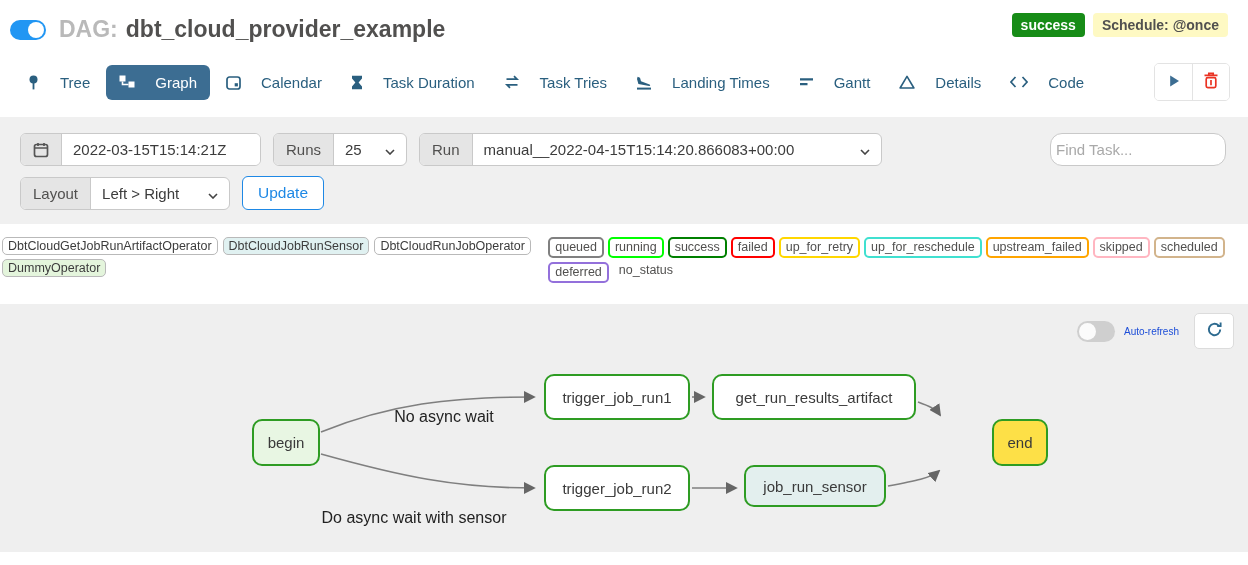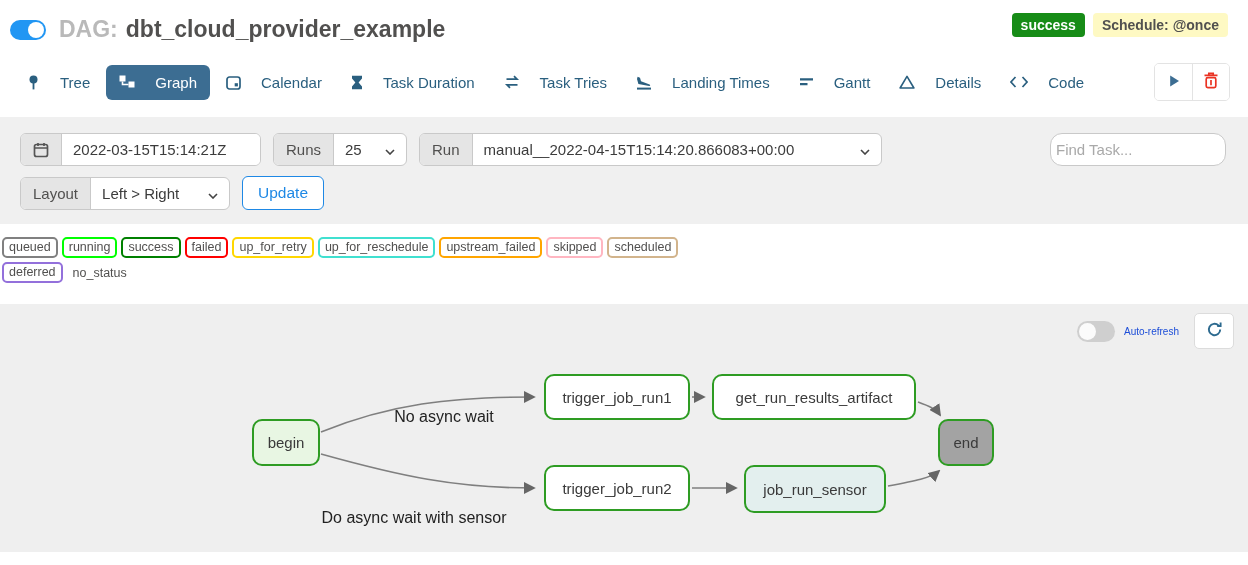--- a/index.html
+++ b/index.html
@@ -32,21 +32,21 @@
   .input-group { display:flex; align-items:stretch; border:1px solid #c9c9c9; border-radius:6px; overflow:hidden; background:#fff; margin-right:12px; }
   .addon { background:#e5e5e5; color:#51504f; font-size:15px; padding:7px 12px; border-right:1px solid #c9c9c9; display:flex; align-items:center; }
   .text-input { border:none; outline:none; font-size:15px; padding:7px 11px; color:#3c3c3c; font-family:inherit; }
   .selectbox { display:flex; align-items:center; justify-content:space-between; gap:8px; background:#fff; font-size:15px; padding:7px 11px; color:#3c3c3c; cursor:pointer;border-radius:14px; }
   .find-task { margin-left:auto; margin-right:2px; width:176px; border:1px solid #c9c9c9; border-radius:12px; font-size:15px; padding:7px 5px; color:#3c3c3c; outline:none; font-family:inherit; }
   .find-task::placeholder { color:#a9a9a9; }
   .update-btn { background:#fff; border:1.5px solid #1e88e5; color:#1e88e5; font-size:15.5px; padding:7px 15px; border-radius:6px; cursor:pointer; font-family:inherit; }
   
   .legend { display:flex; align-items:flex-start; padding:13px 4px 10px 2px; }
   .legend-operators { width:548px; display:flex; flex-wrap:wrap; gap:4px 5px; }
-  .legend-statuses { width:698px; display:flex; flex-wrap:wrap; gap:4px 4px; align-items:center; }
+  .legend-statuses { width:698px; display:flex; flex-wrap:wrap; gap:4px 4px; align-items:flex-start; }
   .op-badge { font-size:12.5px; color:#3c3c3c; border:1px solid #b9b9b9; border-radius:5px; padding:1px 5px; white-space:nowrap; }
   .st-badge { font-size:12.5px; color:#51504f; border:2px solid #808080; border-radius:5px; padding:0 5px; line-height:17px; white-space:nowrap; background:#fff; }
   .no-status { font-size:12.5px; color:#51504f; padding:1px 6px; }
   
   .graph-panel { background:#efefef; margin-top:11px; height:248px; position:relative; }
   .autorefresh { position:absolute; top:9px; right:14px; display:flex; align-items:center; gap:9px; }
   .ar-toggle { width:38px; height:21px; border-radius:11px; background:#cfcfcf; position:relative; cursor:pointer; }
   .ar-toggle .knob { position:absolute; top:2px; left:2px; width:17px; height:17px; border-radius:50%; background:#fbfbfb; }
   .ar-label { font-size:10px; color:#1d4ed8; }
   .refresh-btn { width:40px; height:36px; margin-left:6px; background:#fff; border:1px solid #dcdcdc; border-radius:5px; display:flex; align-items:center; justify-content:center; cursor:pointer; }
@@ -203,20 +203,26 @@
         <span><svg width="10" height="6" viewBox="0 0 10 6" fill="none" stroke="#444" stroke-width="1.6">
               <path d="M1 1l4 4 4-4"></path>
             </svg></span>
       </div>
     </div>
     <button class="update-btn">Update</button>
   </div>
 </div>
 
 <div class="legend">
+  <div class="legend-operators">
+    <span class="op-badge" style="background-color: rgb(255, 255, 255);">DbtCloudGetJobRunArtifactOperator</span>
+    <span class="op-badge" style="background-color: rgb(224, 241, 241);">DbtCloudJobRunSensor</span>
+    <span class="op-badge" style="background-color: rgb(255, 255, 255);">DbtCloudRunJobOperator</span>
+    <span class="op-badge" style="background-color: rgb(228, 245, 220);">DummyOperator</span>
+  </div>
   <div class="legend-statuses">
     <span class="st-badge" style="border-color: rgb(128, 128, 128);">queued</span>
     <span class="st-badge" style="border-color: rgb(0, 255, 0);">running</span>
     <span class="st-badge" style="border-color: rgb(0, 128, 0);">success</span>
     <span class="st-badge" style="border-color: rgb(255, 0, 0);">failed</span>
     <span class="st-badge" style="border-color: rgb(255, 215, 0);">up_for_retry</span>
     <span class="st-badge" style="border-color: rgb(64, 224, 208);">up_for_reschedule</span>
     <span class="st-badge" style="border-color: rgb(255, 165, 0);">upstream_failed</span>
     <span class="st-badge" style="border-color: rgb(255, 182, 193);">skipped</span>
     <span class="st-badge" style="border-color: rgb(210, 180, 140);">scheduled</span>
@@ -238,23 +244,23 @@
       <path d="M692 93 L 704 93" marker-end="url(#arrow)"></path>
       <path d="M918 98 C 929 102, 936 105, 940 111" marker-end="url(#arrow)"></path>
       <path d="M692 184 L 736 184" marker-end="url(#arrow)"></path>
       <path d="M888 182 C 915 177, 931 174, 939 167" marker-end="url(#arrow)"></path>
     </g>
   </svg>
 
   <div class="node" style="left: 252px; top: 115px; width: 68px; height: 47px; background-color: rgb(232, 246, 227); border-color: rgb(46, 156, 35);">begin</div>
   <div class="node" style="left: 544px; top: 70px; width: 146px; height: 46px; background-color: rgb(255, 255, 255); border-color: rgb(46, 156, 35);">trigger_job_run1</div>
   <div class="node" style="left: 712px; top: 70px; width: 204px; height: 46px; background-color: rgb(255, 255, 255); border-color: rgb(46, 156, 35);">get_run_results_artifact</div>
-  <div class="node" style="left: 938px; top: 115px; width: 56px; height: 47px; background-color: #a3a3a3; border-color: rgb(46, 156, 35);">end</div>
+  <div class="node" style="left: 992px; top: 115px; width: 56px; height: 47px; background-color: #fde047; border-color: rgb(46, 156, 35);">end</div>
   <div class="node" style="left: 544px; top: 161px; width: 146px; height: 46px; background-color: rgb(255, 255, 255); border-color: rgb(46, 156, 35);">trigger_job_run2</div>
-  <div class="node" style="left: 744px; top: 161px; width: 142px; height: 48px; background-color: rgb(227, 239, 238); border-color: rgb(46, 156, 35);">job_run_sensor</div>
+  <div class="node" style="left: 744px; top: 161px; width: 142px; height: 42px; background-color: rgb(227, 239, 238); border-color: rgb(46, 156, 35);">job_run_sensor</div>
 
   <div class="edge-label" style="left:444px; top:104px;">No async wait</div>
   <div class="edge-label" style="left:414px; top:205px;">Do async wait with sensor</div>
 
   <div class="autorefresh">
     <div class="ar-toggle">
         <div class="knob"></div>
       </div>
     <span class="ar-label">Auto-refresh</span>
     <button class="refresh-btn">

